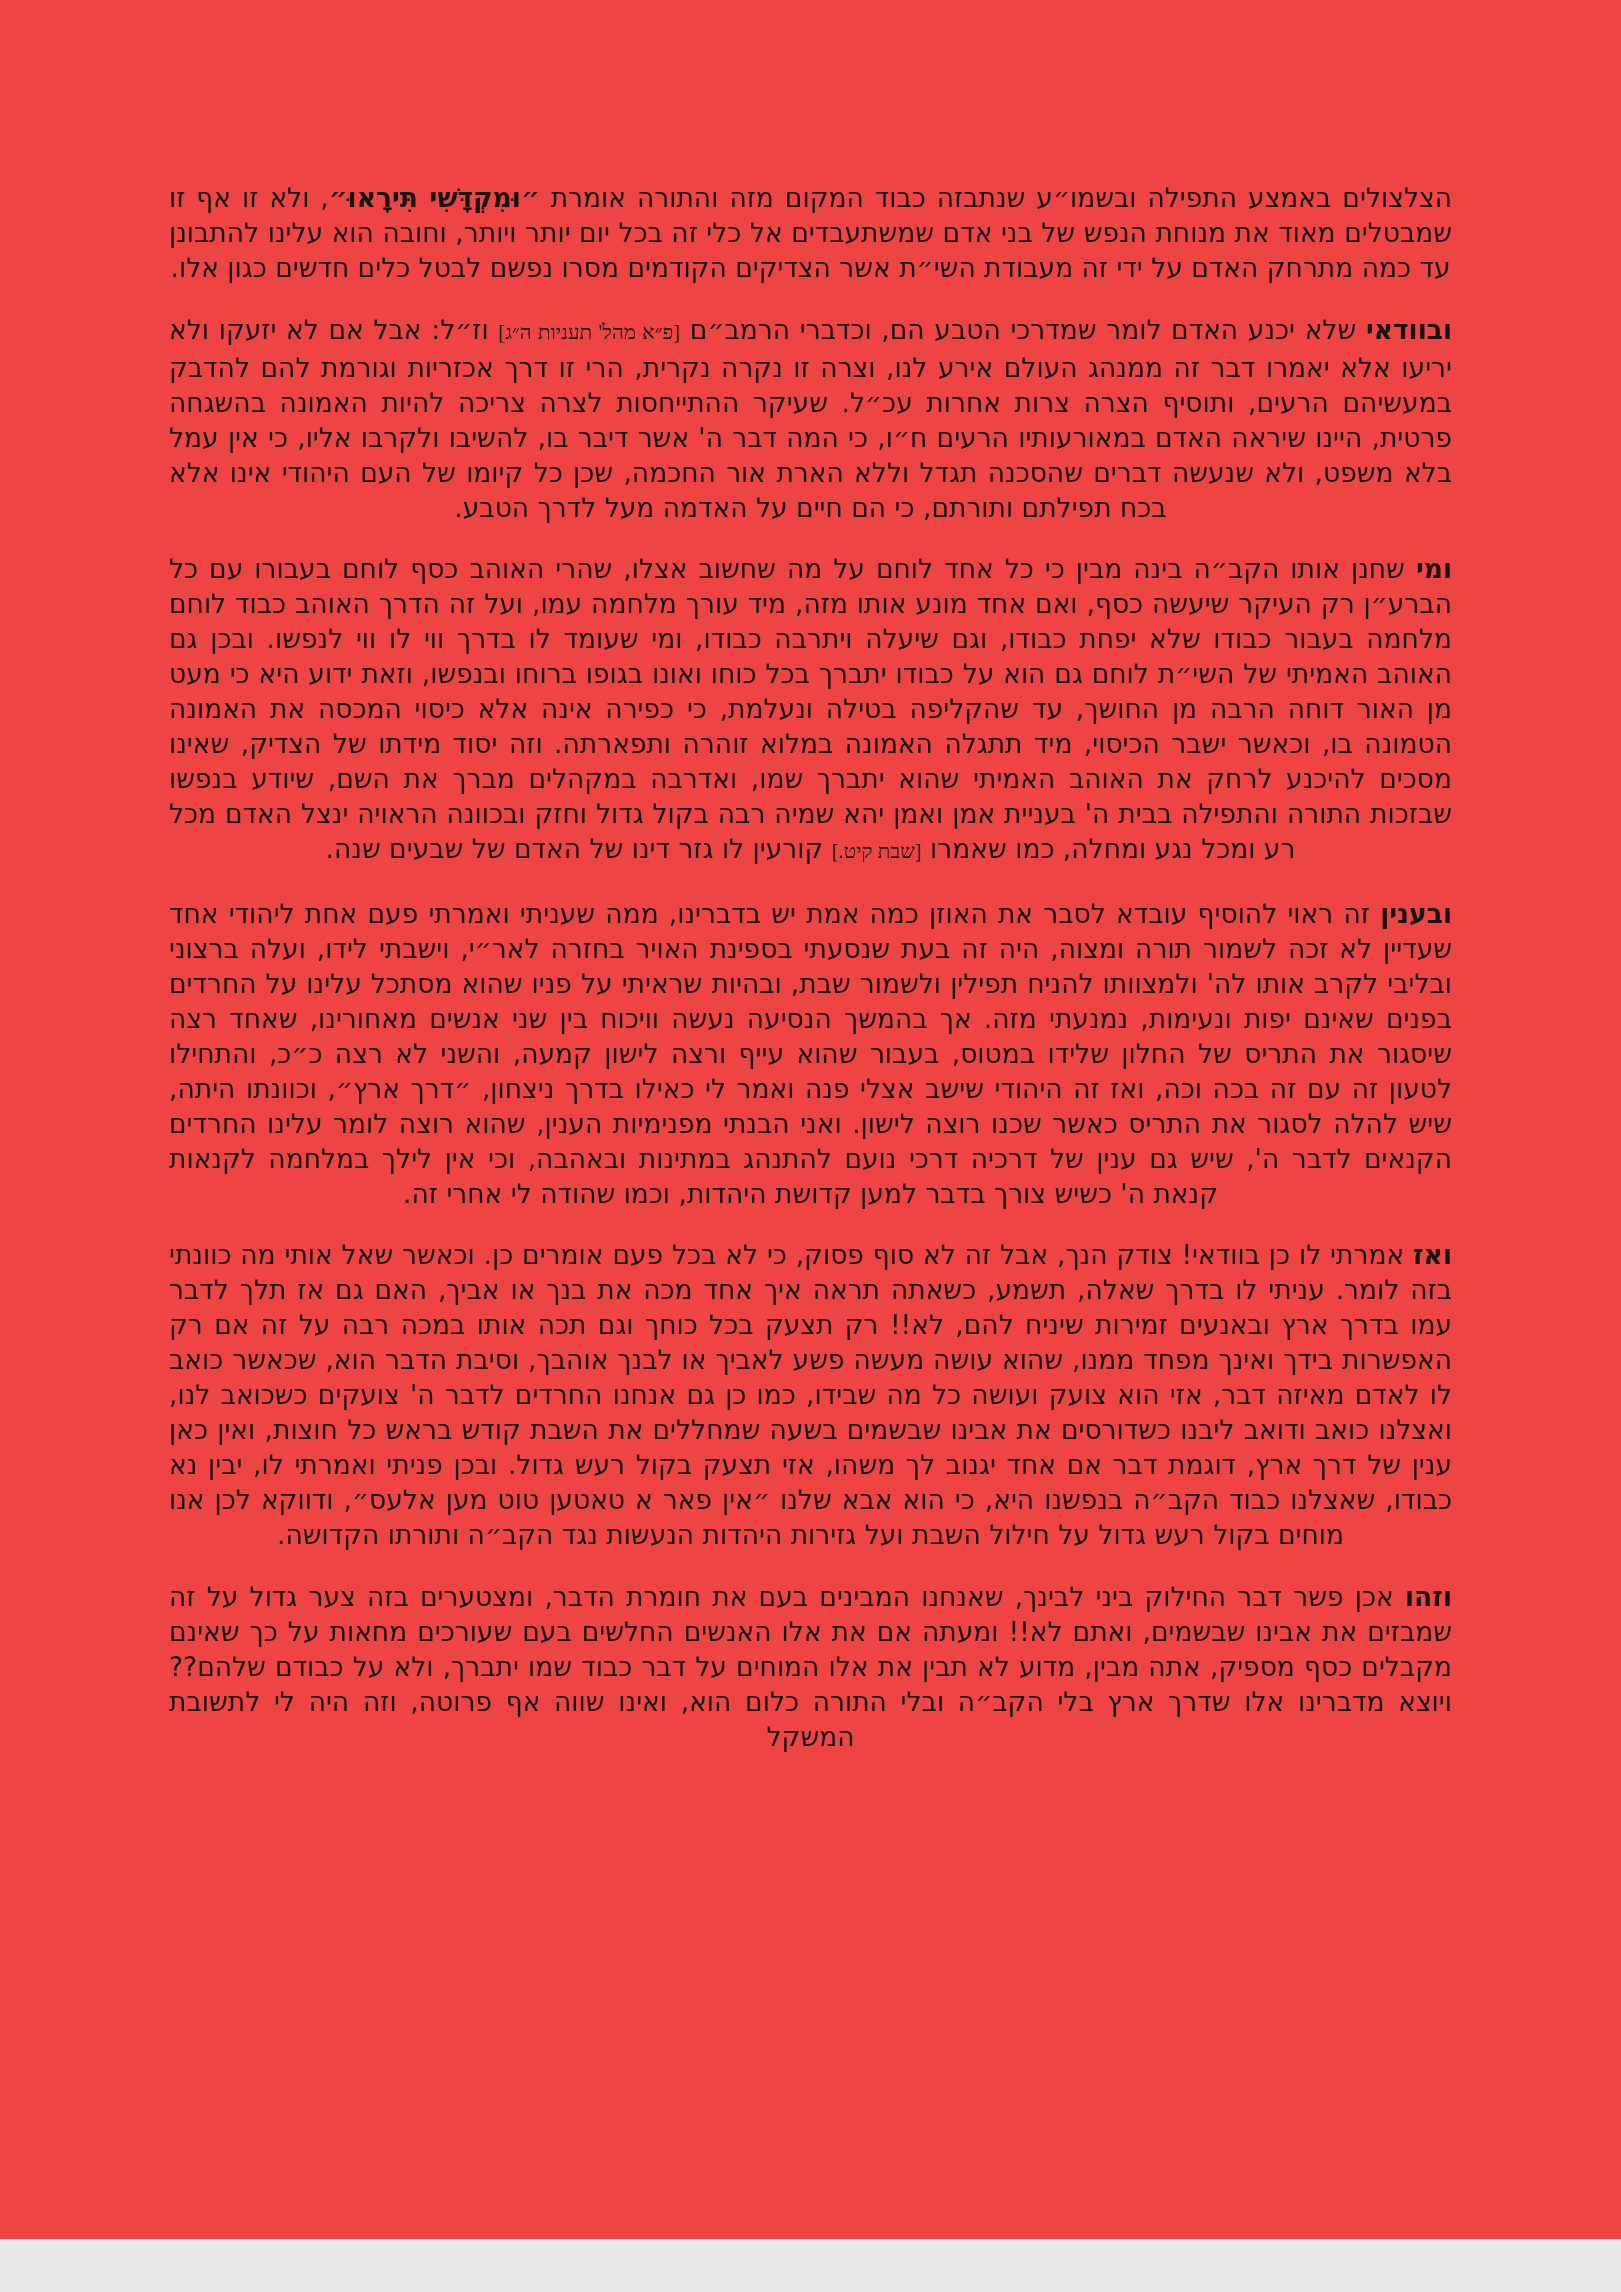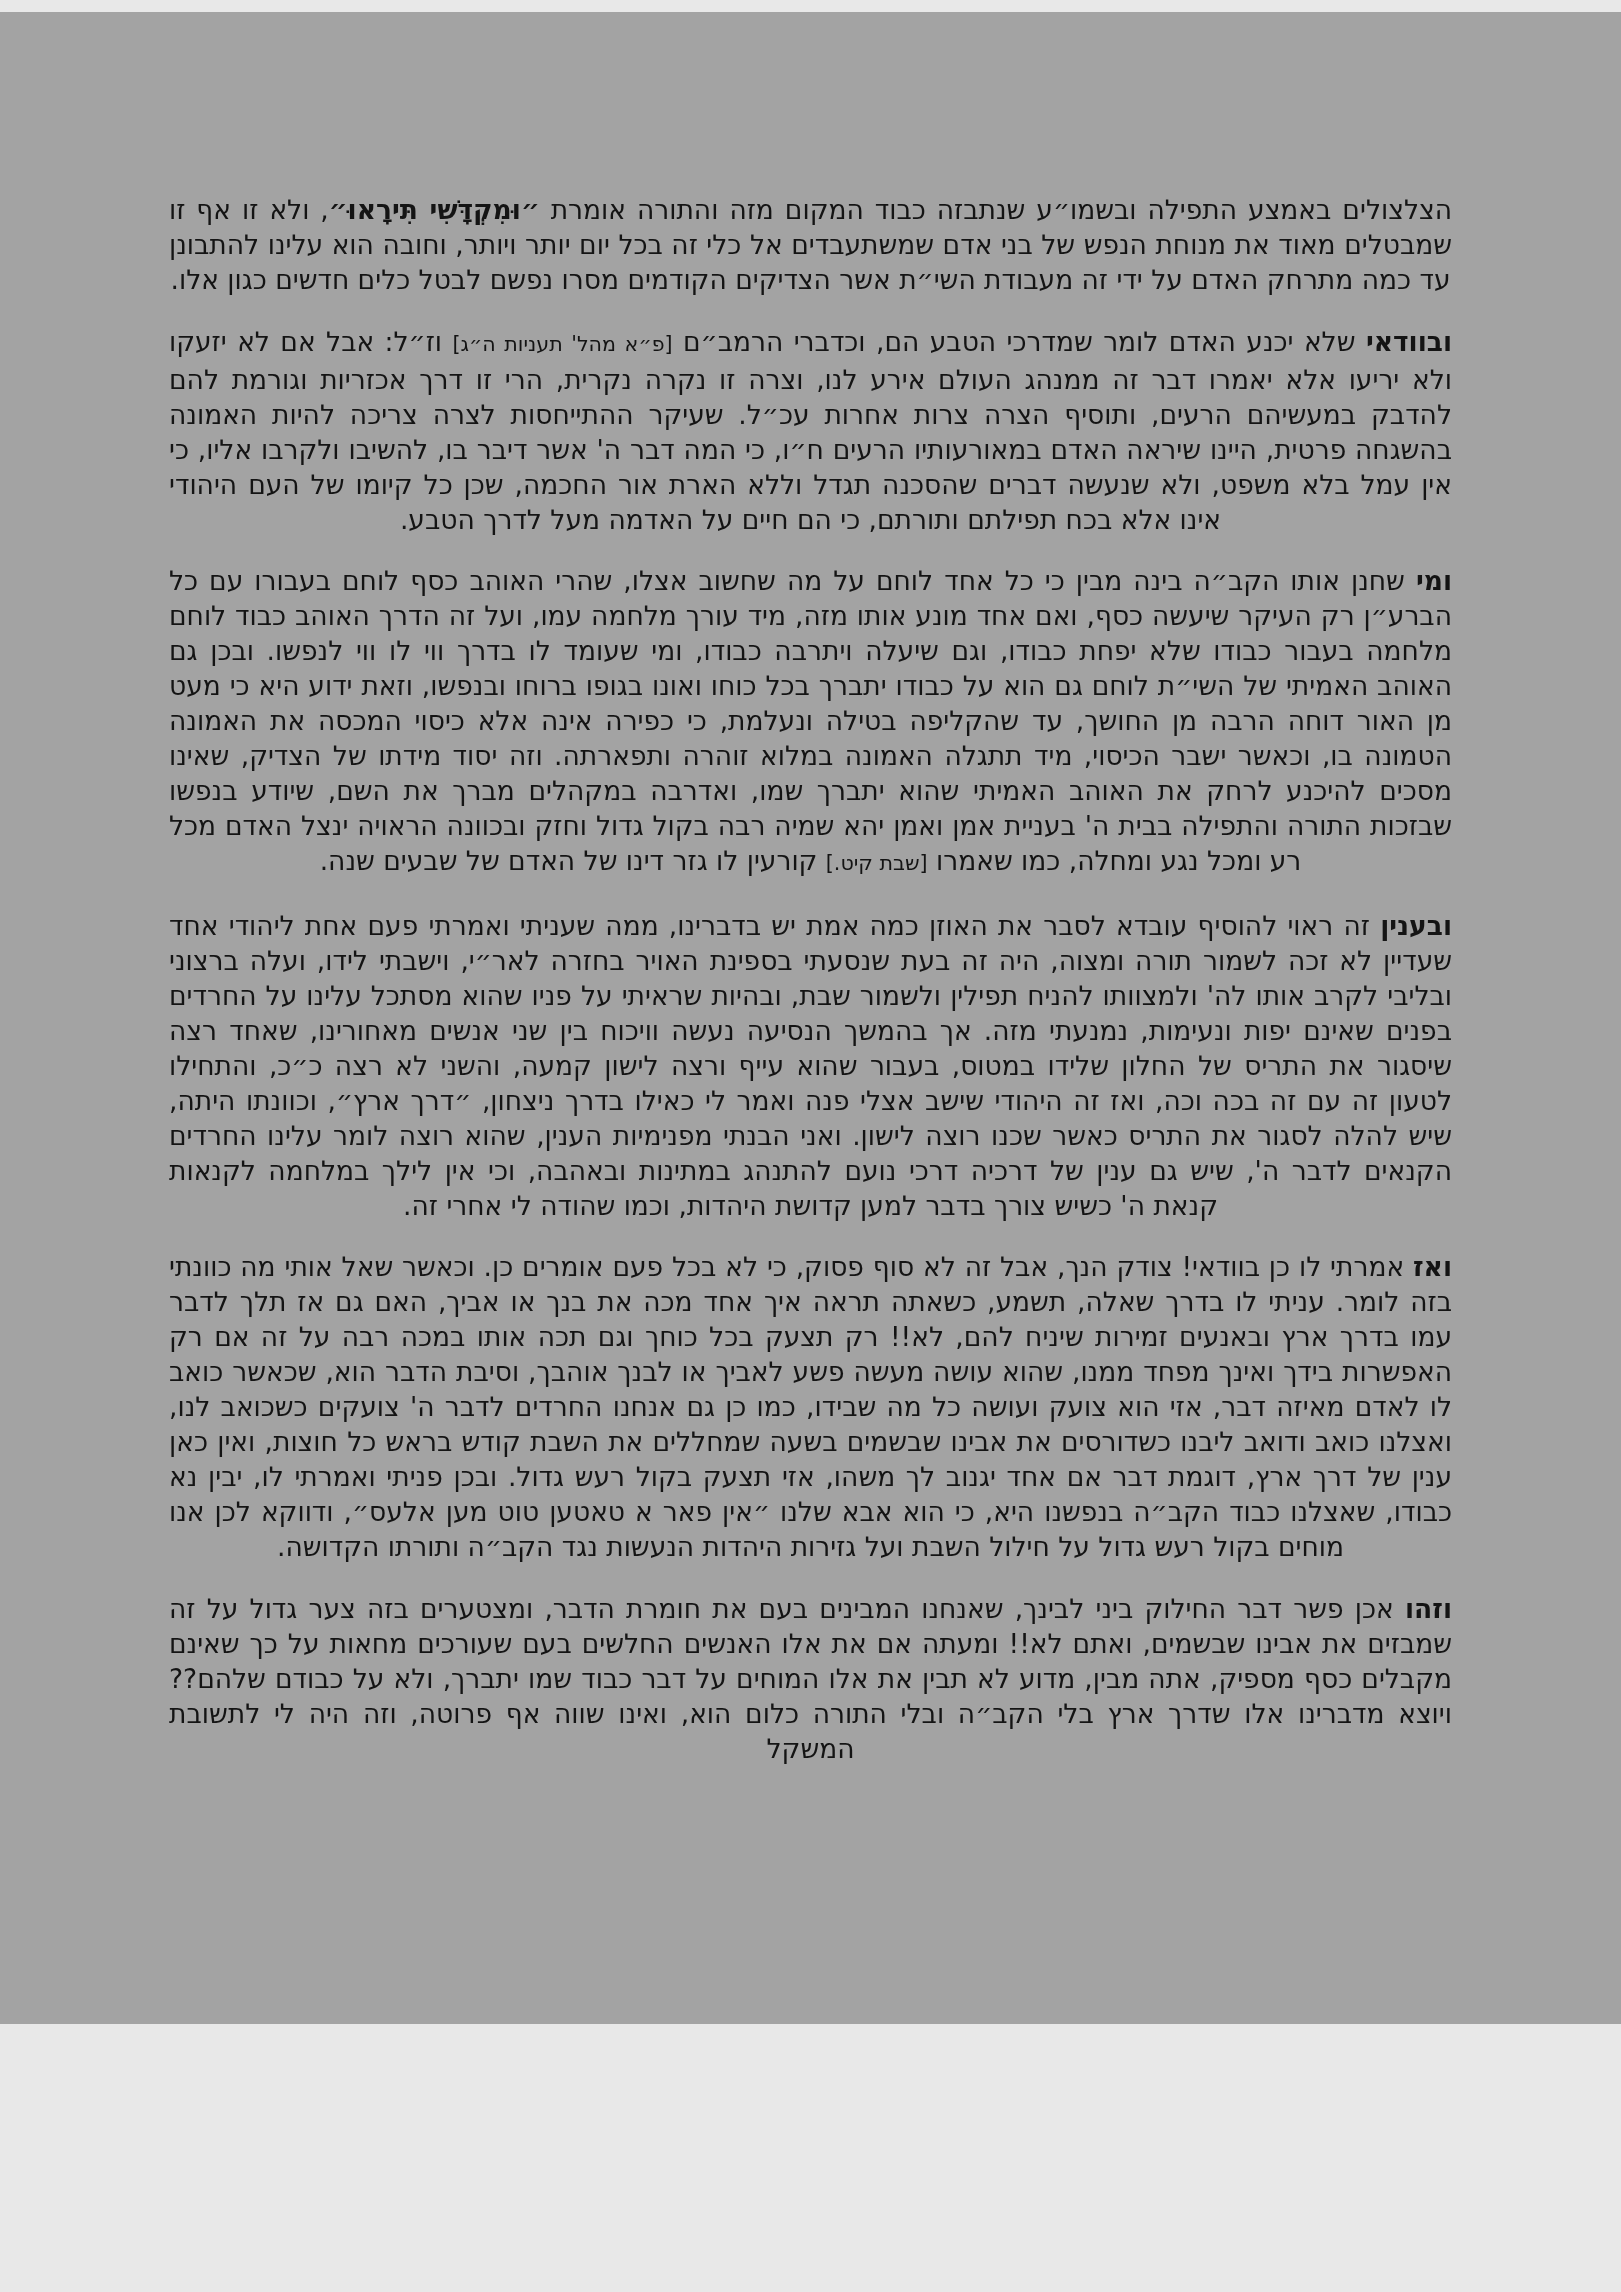--- a/index.html
+++ b/index.html
@@ -3,23 +3,23 @@
 <meta charset="utf-8">
 <style>
   html, body {
     margin: 0;
     padding: 0;
     background: #e8e8e8;
   }
   .page {
     position: relative;
     width: 1621px;
-    height: 2012px;
-    margin: 12px auto;
-    background: #a3a3a3;
+    height: 2239px;
+    margin: 0 auto;
+    background: #ef4444;
     overflow: hidden;
   }
   .text-block {
     position: absolute;
     top: 180px;
     right: 169px;
     left: 169px;
     direction: rtl;
     unicode-bidi: embed;
     font-family: "DejaVu Sans", sans-serif;
@@ -33,20 +33,21 @@
     text-align-last: center;
   }
   .text-block p:last-child {
     margin-bottom: 0;
   }
   .lead {
     font-weight: bold;
   }
   .cite {
     font-size: 20.6px;
+    font-family: Liberation Serif, serif;
   }
 </style>
 </head>
 <body>
 
 <div class="page">
   <main class="text-block">
       <p><span>הצלצולים באמצע התפילה ובשמו״ע שנתבזה כבוד המקום מזה והתורה אומרת </span><span class="lead">״וּמִקְדָּשִׁי תִּירָאוּ״</span><span>, ולא זו אף זו שמבטלים מאוד את מנוחת הנפש של בני אדם שמשתעבדים אל כלי זה בכל יום יותר ויותר, וחובה הוא עלינו להתבונן עד כמה מתרחק האדם על ידי זה מעבודת השי״ת אשר הצדיקים הקודמים מסרו נפשם לבטל כלים חדשים כגון אלו.</span></p>
       <p><span class="lead">ובוודאי</span><span> שלא יכנע האדם לומר שמדרכי הטבע הם, וכדברי הרמב״ם </span><span class="cite">[פ״א מהל' תעניות ה״ג]</span><span> וז״ל: אבל אם לא יזעקו ולא יריעו אלא יאמרו דבר זה ממנהג העולם אירע לנו, וצרה זו נקרה נקרית, הרי זו דרך אכזריות וגורמת להם להדבק במעשיהם הרעים, ותוסיף הצרה צרות אחרות עכ״ל. שעיקר ההתייחסות לצרה צריכה להיות האמונה בהשגחה פרטית, היינו שיראה האדם במאורעותיו הרעים ח״ו, כי המה דבר ה' אשר דיבר בו, להשיבו ולקרבו אליו, כי אין עמל בלא משפט, ולא שנעשה דברים שהסכנה תגדל וללא הארת אור החכמה, שכן כל קיומו של העם היהודי אינו אלא בכח תפילתם ותורתם, כי הם חיים על האדמה מעל לדרך הטבע.</span></p>
       <p><span class="lead">ומי</span><span> שחנן אותו הקב״ה בינה מבין כי כל אחד לוחם על מה שחשוב אצלו, שהרי האוהב כסף לוחם בעבורו עם כל הברע״ן רק העיקר שיעשה כסף, ואם אחד מונע אותו מזה, מיד עורך מלחמה עמו, ועל זה הדרך האוהב כבוד לוחם מלחמה בעבור כבודו שלא יפחת כבודו, וגם שיעלה ויתרבה כבודו, ומי שעומד לו בדרך ווי לו ווי לנפשו. ובכן גם האוהב האמיתי של השי״ת לוחם גם הוא על כבודו יתברך בכל כוחו ואונו בגופו ברוחו ובנפשו, וזאת ידוע היא כי מעט מן האור דוחה הרבה מן החושך, עד שהקליפה בטילה ונעלמת, כי כפירה אינה אלא כיסוי המכסה את האמונה הטמונה בו, וכאשר ישבר הכיסוי, מיד תתגלה האמונה במלוא זוהרה ותפארתה. וזה יסוד מידתו של הצדיק, שאינו מסכים להיכנע לרחק את האוהב האמיתי שהוא יתברך שמו, ואדרבה במקהלים מברך את השם, שיודע בנפשו שבזכות התורה והתפילה בבית ה' בעניית אמן ואמן יהא שמיה רבה בקול גדול וחזק ובכוונה הראויה ינצל האדם מכל רע ומכל נגע ומחלה, כמו שאמרו </span><span class="cite">[שבת קיט.]</span><span> קורעין לו גזר דינו של האדם של שבעים שנה.</span></p>

